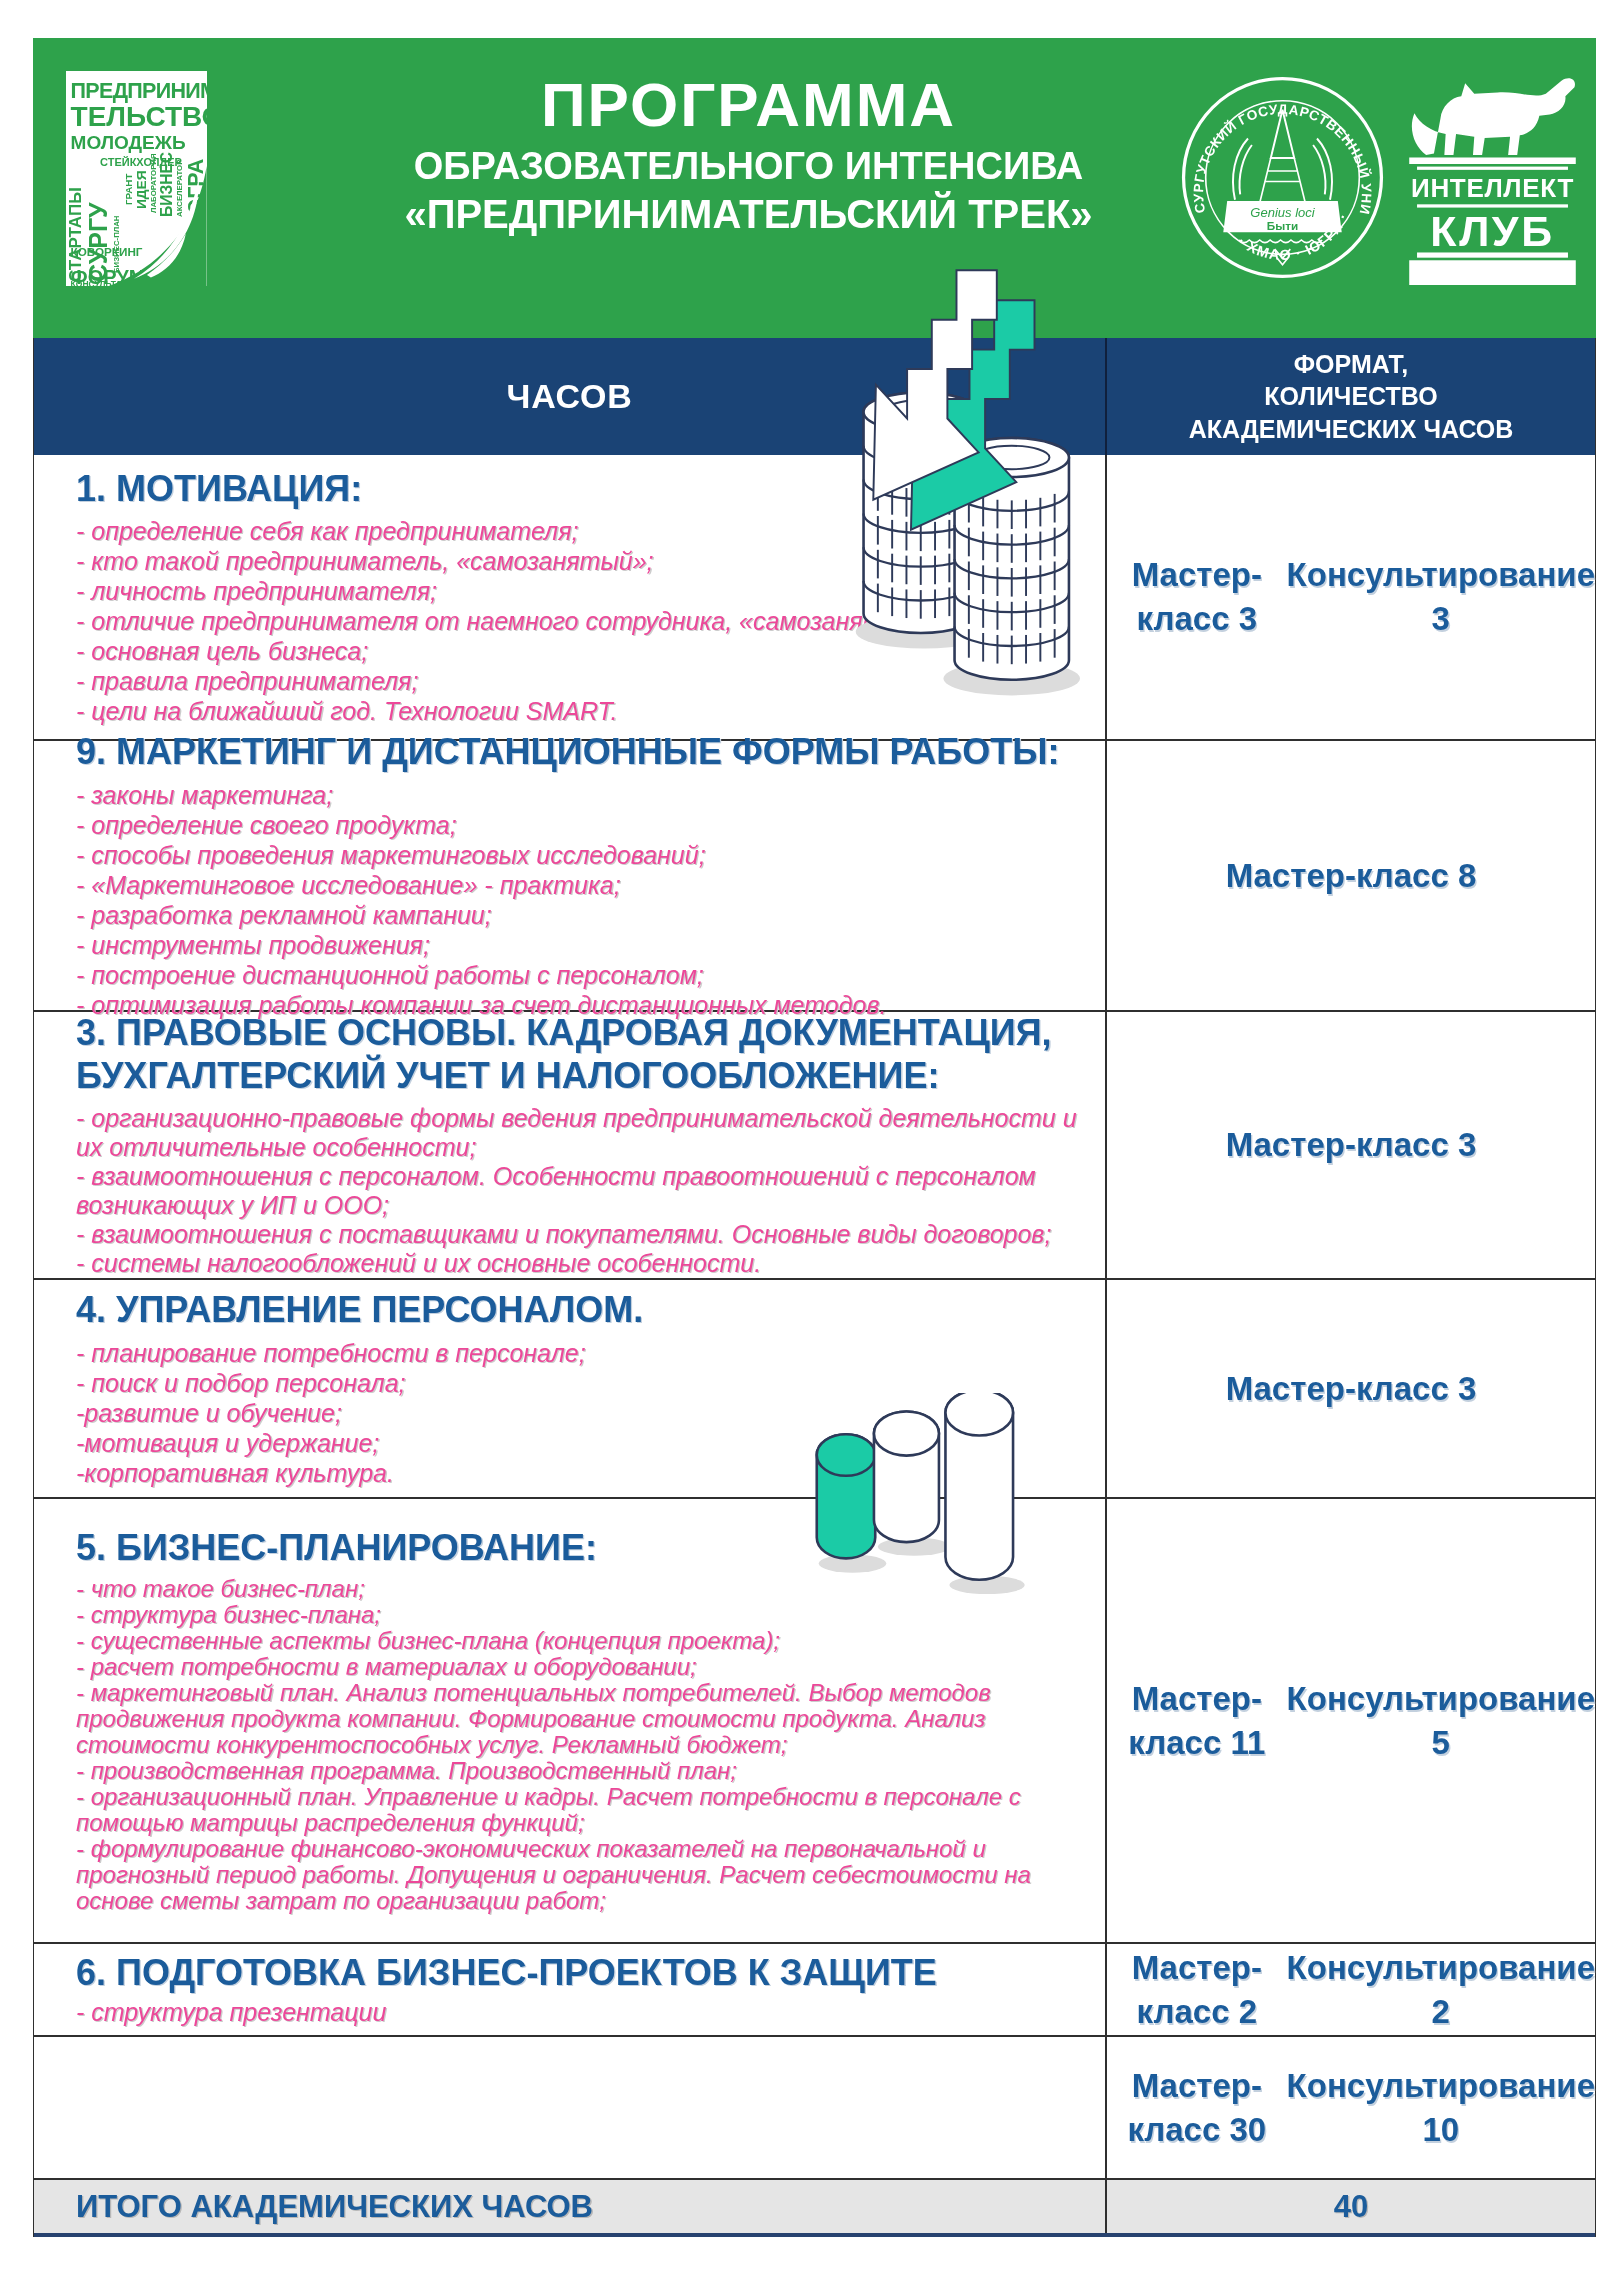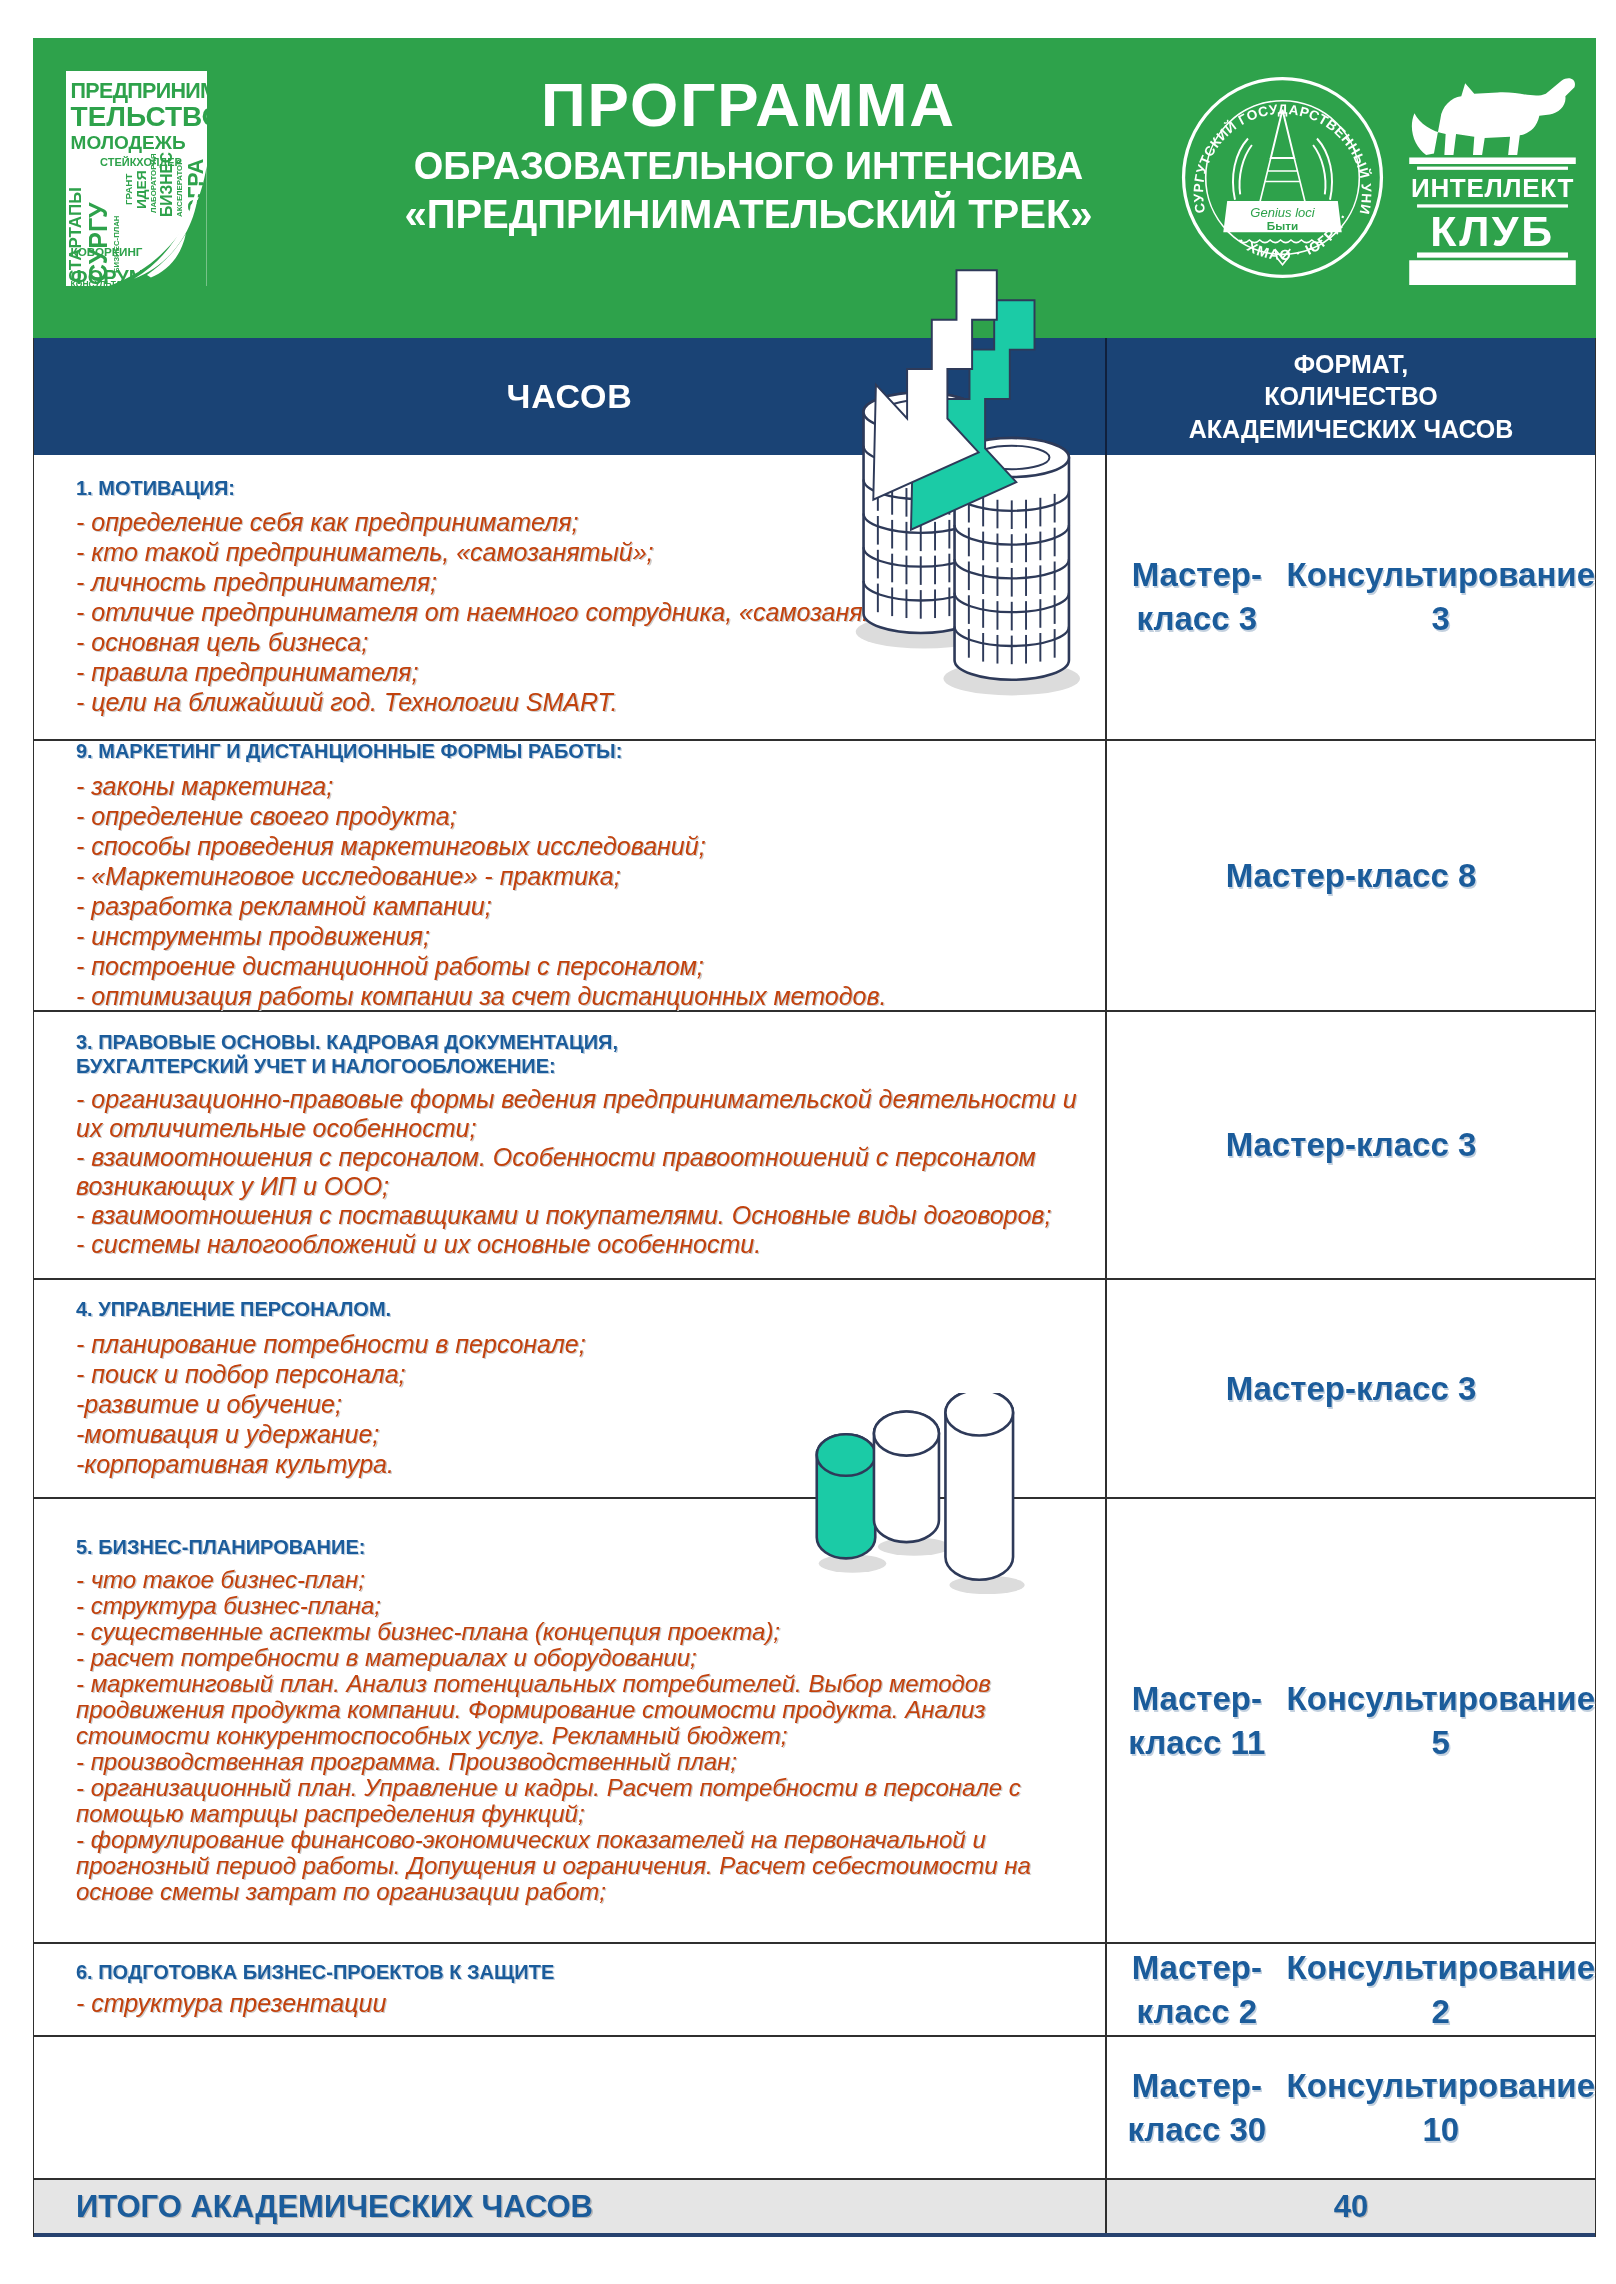--- a/index.html
+++ b/index.html
@@ -47,23 +47,23 @@
         font-size:34px;font-weight:bold;letter-spacing:0.7px;}
   .th-r{flex:1;border-left:2px solid #10203c;display:flex;flex-direction:column;
         align-items:center;justify-content:center;font-size:25px;font-weight:bold;
         text-align:center;line-height:1.3;}
   .trow{display:flex;border-top:2px solid #2f2f2f;box-sizing:border-box;background:#ffffff;}
   .trow.first{border-top:none;}
   .cell-l{width:1071px;box-sizing:border-box;padding:6.5px 26px 6.5px 42px;
           display:flex;flex-direction:column;justify-content:center;}
   .cell-r{flex:1;border-left:2px solid #2f2f2f;display:flex;flex-direction:row;
           align-items:center;justify-content:center;}
-  .mh{color:#1B5C9B;font-weight:bold;font-size:20px;line-height:1.18;
+  .mh{color:#1B5C9B;font-weight:bold;font-size:36px;line-height:1.18;
       text-shadow:1.3px 1.3px 0 #c3d0de;margin-bottom:6.5px;}
-  .bl{font-style:italic;font-size:25px;line-height:30px;color:#c2410c;
+  .bl{font-style:italic;font-size:25px;line-height:30px;color:#ec4899;
       text-shadow:1.3px 1.3px 0 #cccccc;}
   .r5 .bl{font-size:24px;line-height:26px;}
   .r3 .bl{line-height:29px;}
   .fmt{color:#1B5C9B;font-weight:bold;font-size:33px;line-height:1.32;
        text-align:center;text-shadow:1.3px 2px 0 #c3d0de;}
   .h1{height:284px;} .h2{height:271px;} .h3{height:268px;} .h4{height:219px;}
   .h5{height:445px;} .h6{height:93px;} .h7{height:143px;}
   .gray{display:flex;height:59px;background:#e5e5e5;border-top:2px solid #2f2f2f;
         border-bottom:4.6px solid #27426F;box-sizing:border-box;}
   .gray .cell-l{justify-content:center;}

